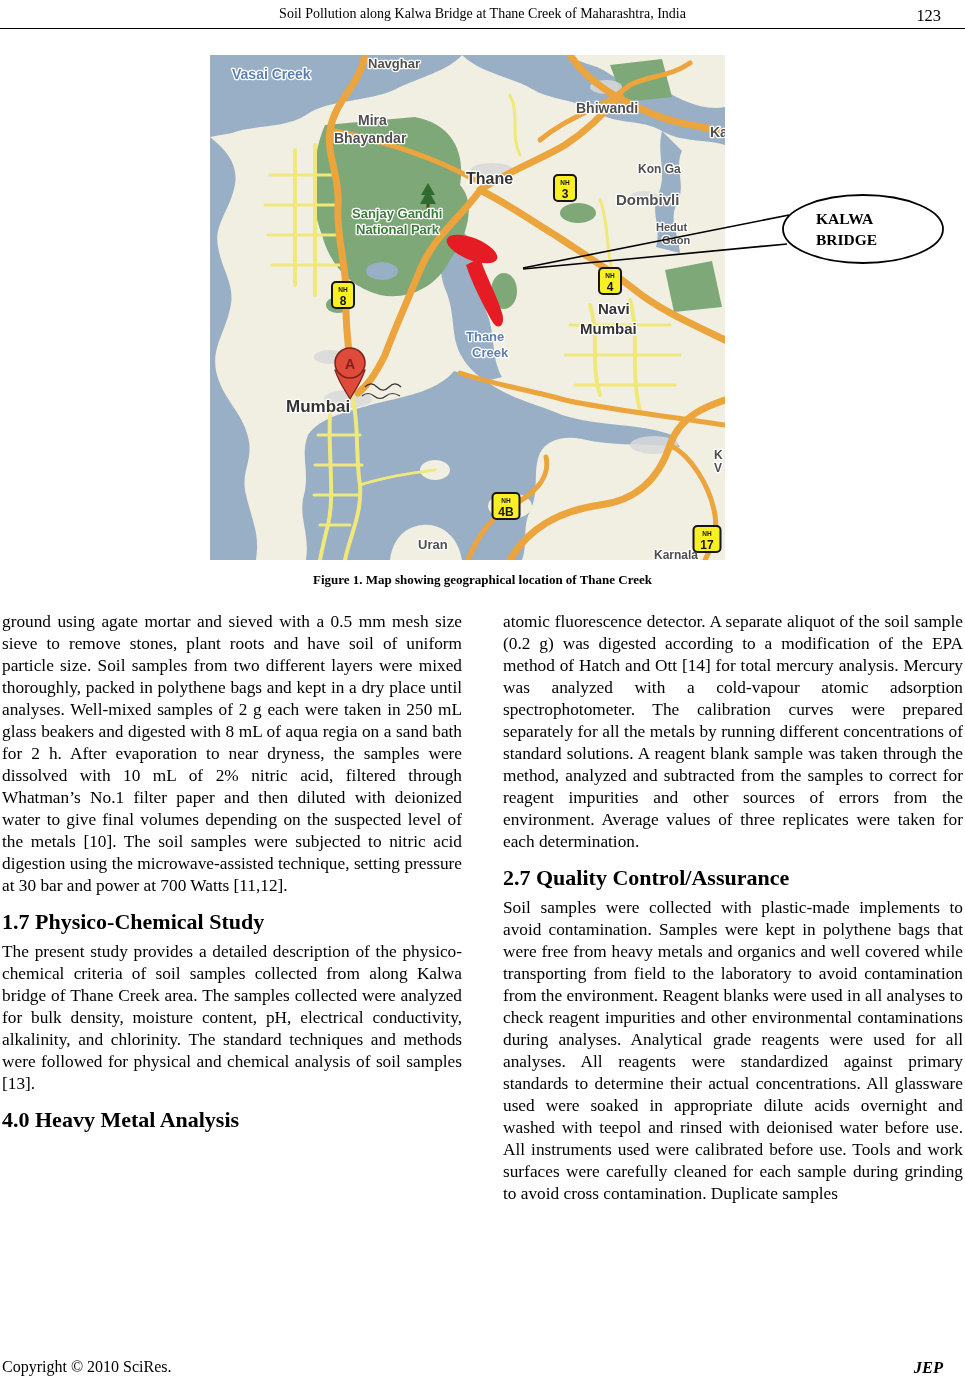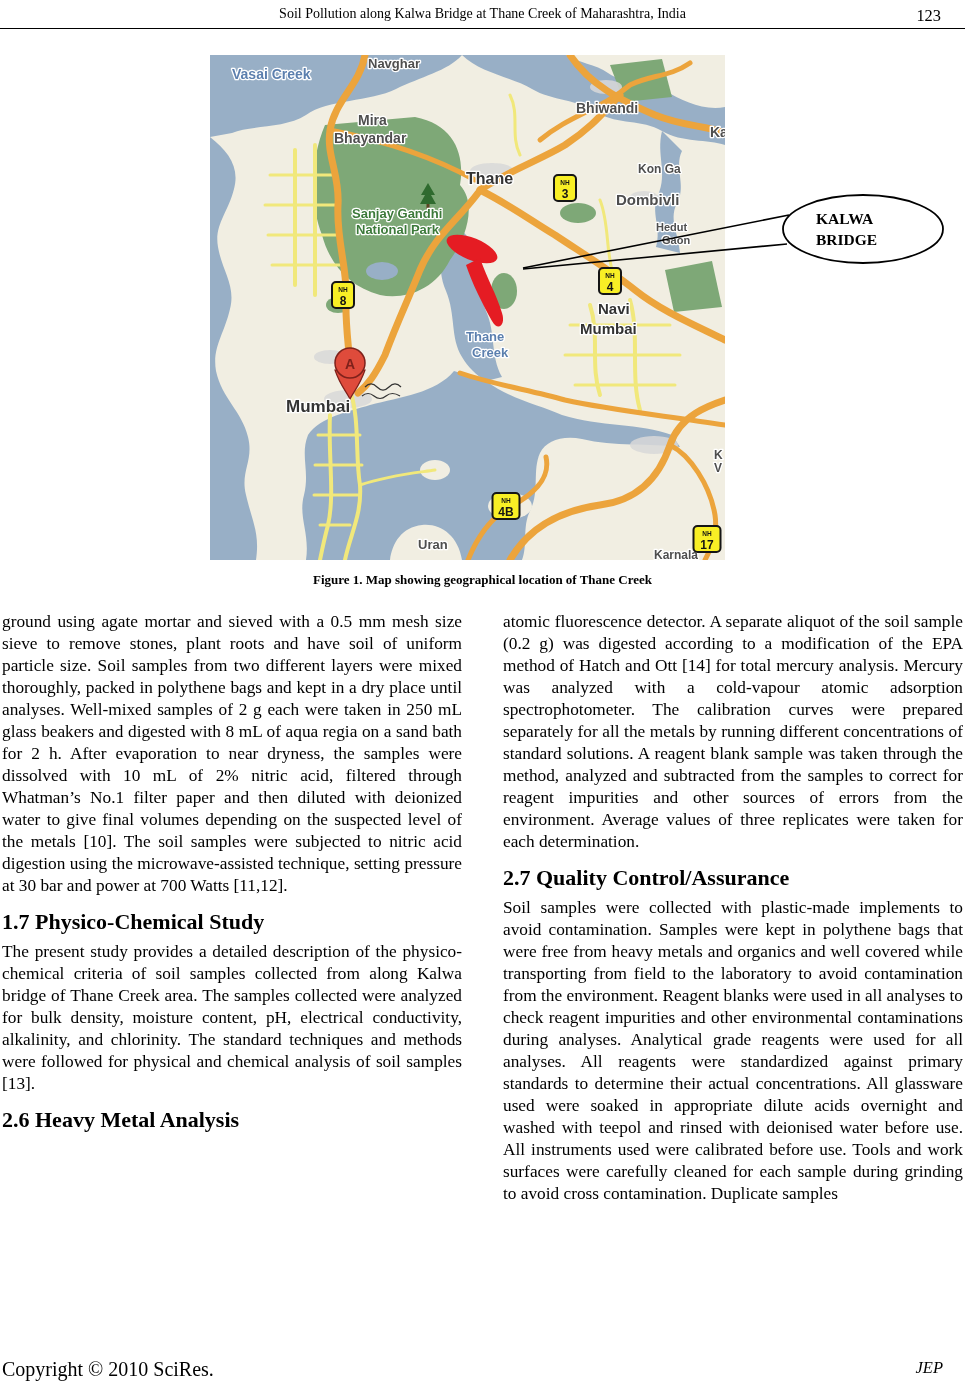--- a/index.html
+++ b/index.html
@@ -7,22 +7,22 @@
   .header-title{position:absolute;top:6px;left:0;width:100%;text-align:center;font-size:14px;}
   .page-num{position:absolute;top:6px;right:24px;font-size:16.4px;}
   .header-rule{position:absolute;top:28px;left:0;width:965px;border-top:1.6px solid #000;}
   .figure-area{position:absolute;top:45px;left:0;width:965px;height:522px;}
   .figure-caption{position:absolute;top:572px;left:0;width:965px;text-align:center;font-weight:bold;font-size:13px;}
   .columns{position:absolute;top:611px;left:2px;width:961px;display:flex;gap:41px;}
   .col{width:460px;}
   .par{margin:0;font-size:17.3px;line-height:22px;text-align:justify;}
   .sec-heading{font-size:22px;font-weight:bold;margin:14px 0 8px 0;line-height:22px;}
   .footer{position:absolute;top:1358px;left:2px;width:941px;display:flex;justify-content:space-between;}
-  .footer-left{font-size:20px;}
-  .footer-right{font-size:16.5px;font-weight:normal;font-style:italic;}
+  .footer-left{font-size:16px;}
+  .footer-right{font-size:16.5px;font-weight:bold;font-style:italic;}
   
   .mlbl{font-family:"Liberation Sans",sans-serif;font-weight:bold;paint-order:stroke;stroke:#ffffff;stroke-width:2.6px;stroke-linejoin:round;}
   .c-gray{fill:#4e4e4e;}
   .c-big{fill:#333333;}
   .c-blue{fill:#5b7fae;}
   .c-green{fill:#3c7a3a;}
   .badge-rect{fill:#f8ef25;stroke:#151515;stroke-width:2px;}
   .badge-nh{font-family:"Liberation Sans",sans-serif;font-size:6.5px;font-weight:bold;fill:#151515;text-anchor:middle;}
   .badge-num{font-family:"Liberation Sans",sans-serif;font-size:12px;font-weight:bold;fill:#151515;text-anchor:middle;}
   .road-o{stroke:#eca43c;stroke-width:7;fill:none;stroke-linecap:round;stroke-linejoin:round;}
@@ -195,21 +195,21 @@
   </svg>
 </div>
 
 <div class="figure-caption">Figure 1. Map showing geographical location of Thane Creek</div>
 
 <div class="columns">
   <div class="col">
       <p class="par">ground using agate mortar and sieved with a 0.5 mm mesh size sieve to remove stones, plant roots and have soil of uniform particle size. Soil samples from two different layers were mixed thoroughly, packed in polythene bags and kept in a dry place until analyses. Well-mixed samples of 2 g each were taken in 250 mL glass beakers and digested with 8 mL of aqua regia on a sand bath for 2 h. After evaporation to near dryness, the samples were dissolved with 10 mL of 2% nitric acid, filtered through Whatman’s No.1 filter paper and then diluted with deionized water to give final volumes depending on the suspected level of the metals [10]. The soil samples were subjected to nitric acid digestion using the microwave-assisted technique, setting pressure at 30 bar and power at 700 Watts [11,12].</p>
       <h3 class="sec-heading">1.7 Physico-Chemical Study</h3>
       <p class="par">The present study provides a detailed description of the physico-chemical criteria of soil samples collected from along Kalwa bridge of Thane Creek area. The samples collected were analyzed for bulk density, moisture content, pH, electrical conductivity, alkalinity, and chlorinity. The standard techniques and methods were followed for physical and chemical analysis of soil samples [13].</p>
-      <h3 class="sec-heading">2.6 Heavy Metal Analysis</h3>
+      <h3 class="sec-heading">4.0 Heavy Metal Analysis</h3>
     </div>
   <div class="col">
       <p class="par">atomic fluorescence detector. A separate aliquot of the soil sample (0.2 g) was digested according to a modification of the EPA method of Hatch and Ott [14] for total mercury analysis. Mercury was analyzed with a cold-vapour atomic adsorption spectrophotometer. The calibration curves were prepared separately for all the metals by running different concentrations of standard solutions. A reagent blank sample was taken through the method, analyzed and subtracted from the samples to correct for reagent impurities and other sources of errors from the environment. Average values of three replicates were taken for each determination.</p>
       <h3 class="sec-heading">2.7 Quality Control/Assurance</h3>
       <p class="par">Soil samples were collected with plastic-made implements to avoid contamination. Samples were kept in polythene bags that were free from heavy metals and organics and well covered while transporting from field to the laboratory to avoid contamination from the environment. Reagent blanks were used in all analyses to check reagent impurities and other environmental contaminations during analyses. Analytical grade reagents were used for all analyses. All reagents were standardized against primary standards to determine their actual concentrations. All glassware used were soaked in appropriate dilute acids overnight and washed with teepol and rinsed with deionised water before use. All instruments used were calibrated before use. Tools and work surfaces were carefully cleaned for each sample during grinding to avoid cross contamination. Duplicate samples</p>
     </div>
 </div>
 
 <div class="footer">
   <span class="footer-left">Copyright © 2010 SciRes.</span>

